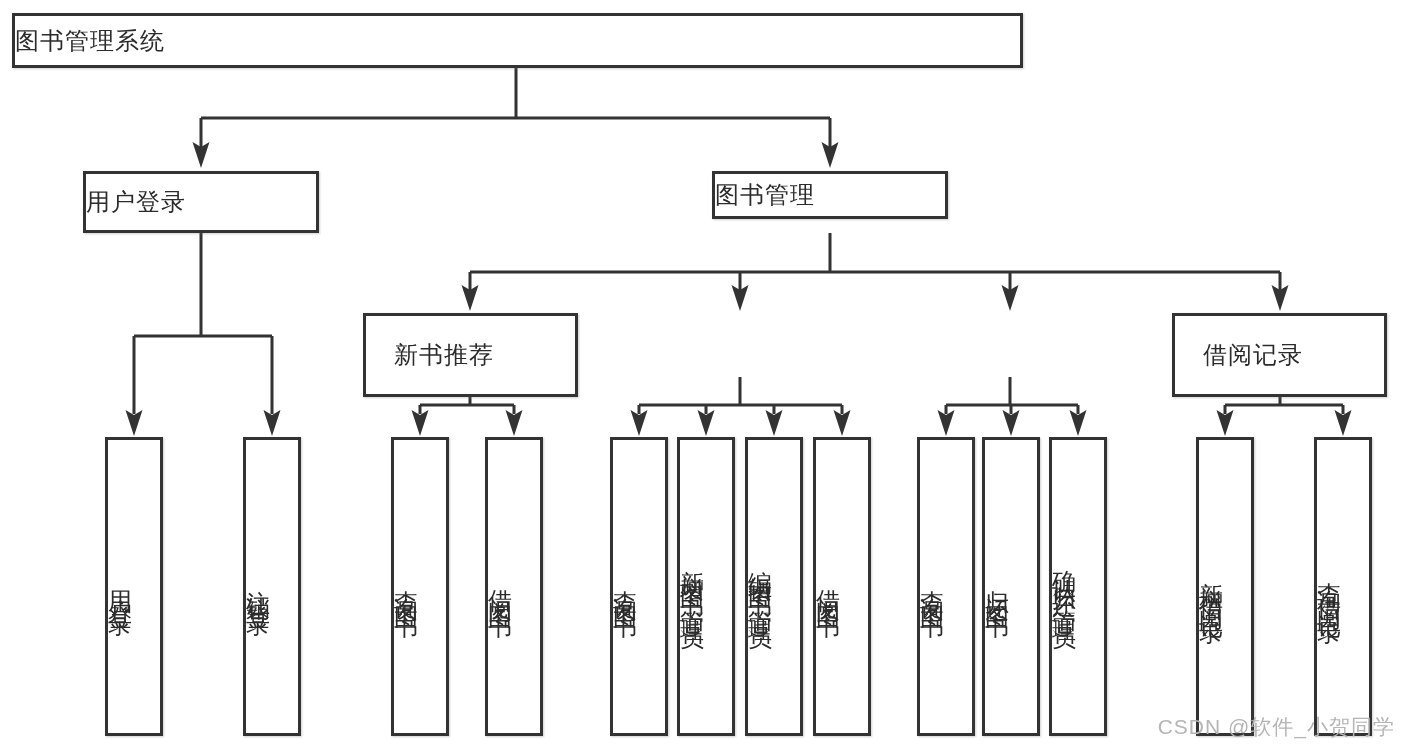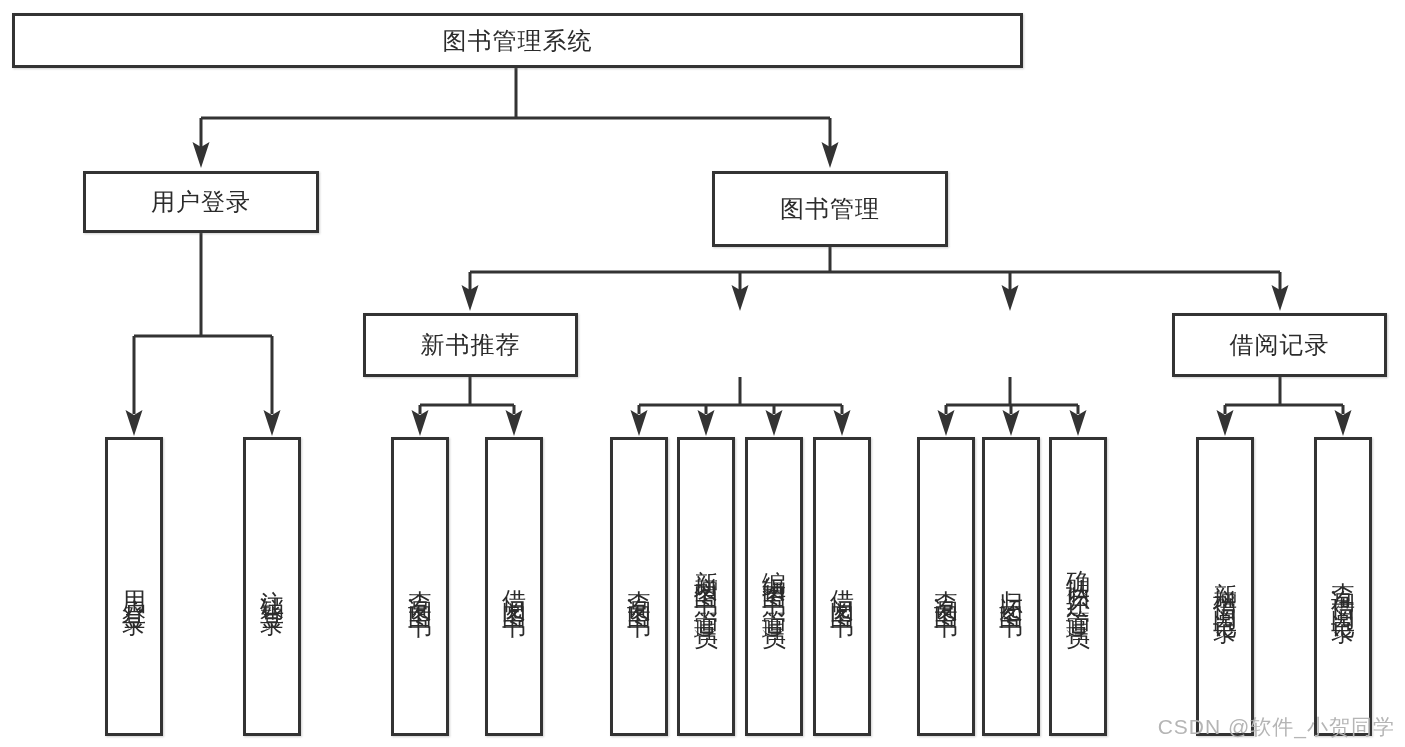--- a/index.html
+++ b/index.html
@@ -24,36 +24,35 @@
     pointer-events: none;
   }
   .node {
     position: absolute;
     box-sizing: border-box;
     border: 3px solid #333333;
     background: #ffffff;
     color: #2b2b2b;
     display: flex;
     align-items: center;
-    justify-content: center;
     text-align: center;
     box-shadow: 1px 1px 2px rgba(120,120,120,0.35);
   }
   .hlabel {
     font-size: 24px;
     letter-spacing: 1px;
     white-space: nowrap;
   }
   
   .root-node   { left: 12px;  top: 13px;  width: 1011px; height: 55px; }
   
   .n-user      { left: 83px;  top: 171px; width: 236px; height: 62px; }
-  .n-mgmt      { left: 712px; top: 171px; width: 236px; height: 76px; }
-  
-  .l3 { top: 313px; width: 215px; height: 64px; }
+  .n-mgmt      { left: 712px; top: 171px; width: 236px; height: 48px; }
+  
+  .l3 { top: 313px; width: 215px; height: 84px; padding-left: 28px; }
   .n-newbook   { left: 363px; }
   .n-borrow    { left: 633px; }
   .n-current   { left: 903px; }
   .n-records   { left: 1172px; }
   
   .vbox { top: 437px; width: 58px; height: 299px; }
   .vlabel {
     writing-mode: vertical-rl;
     text-orientation: mixed;
     font-size: 24px;

